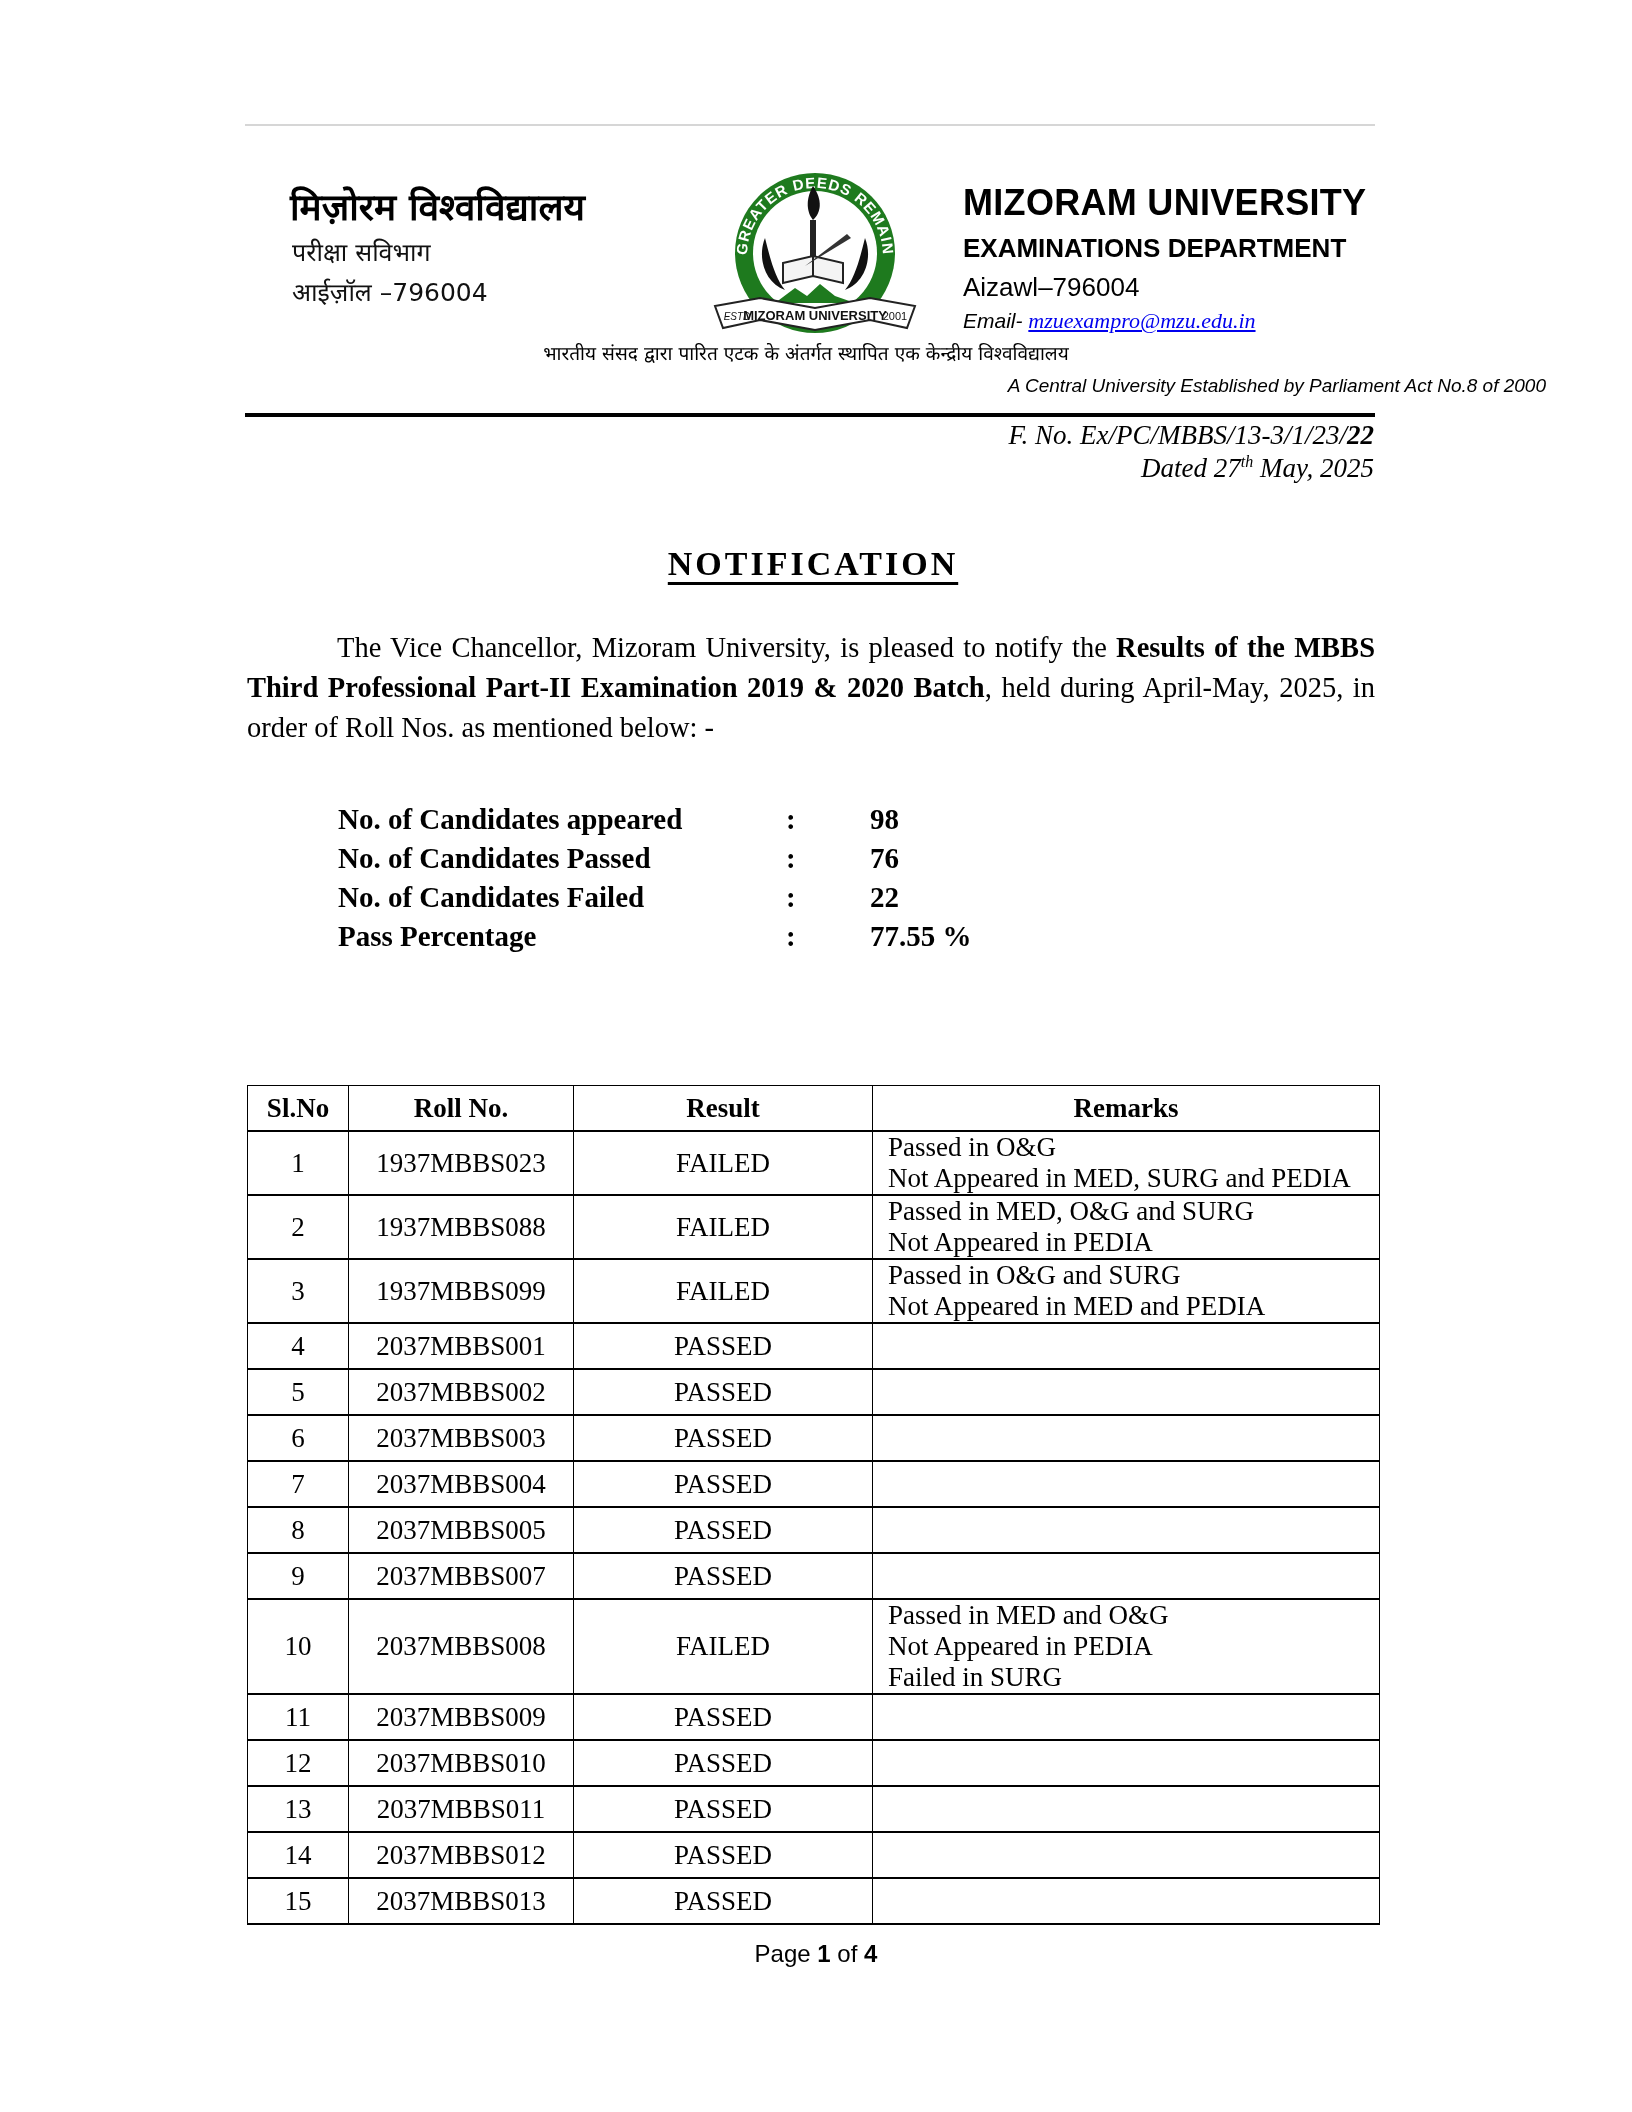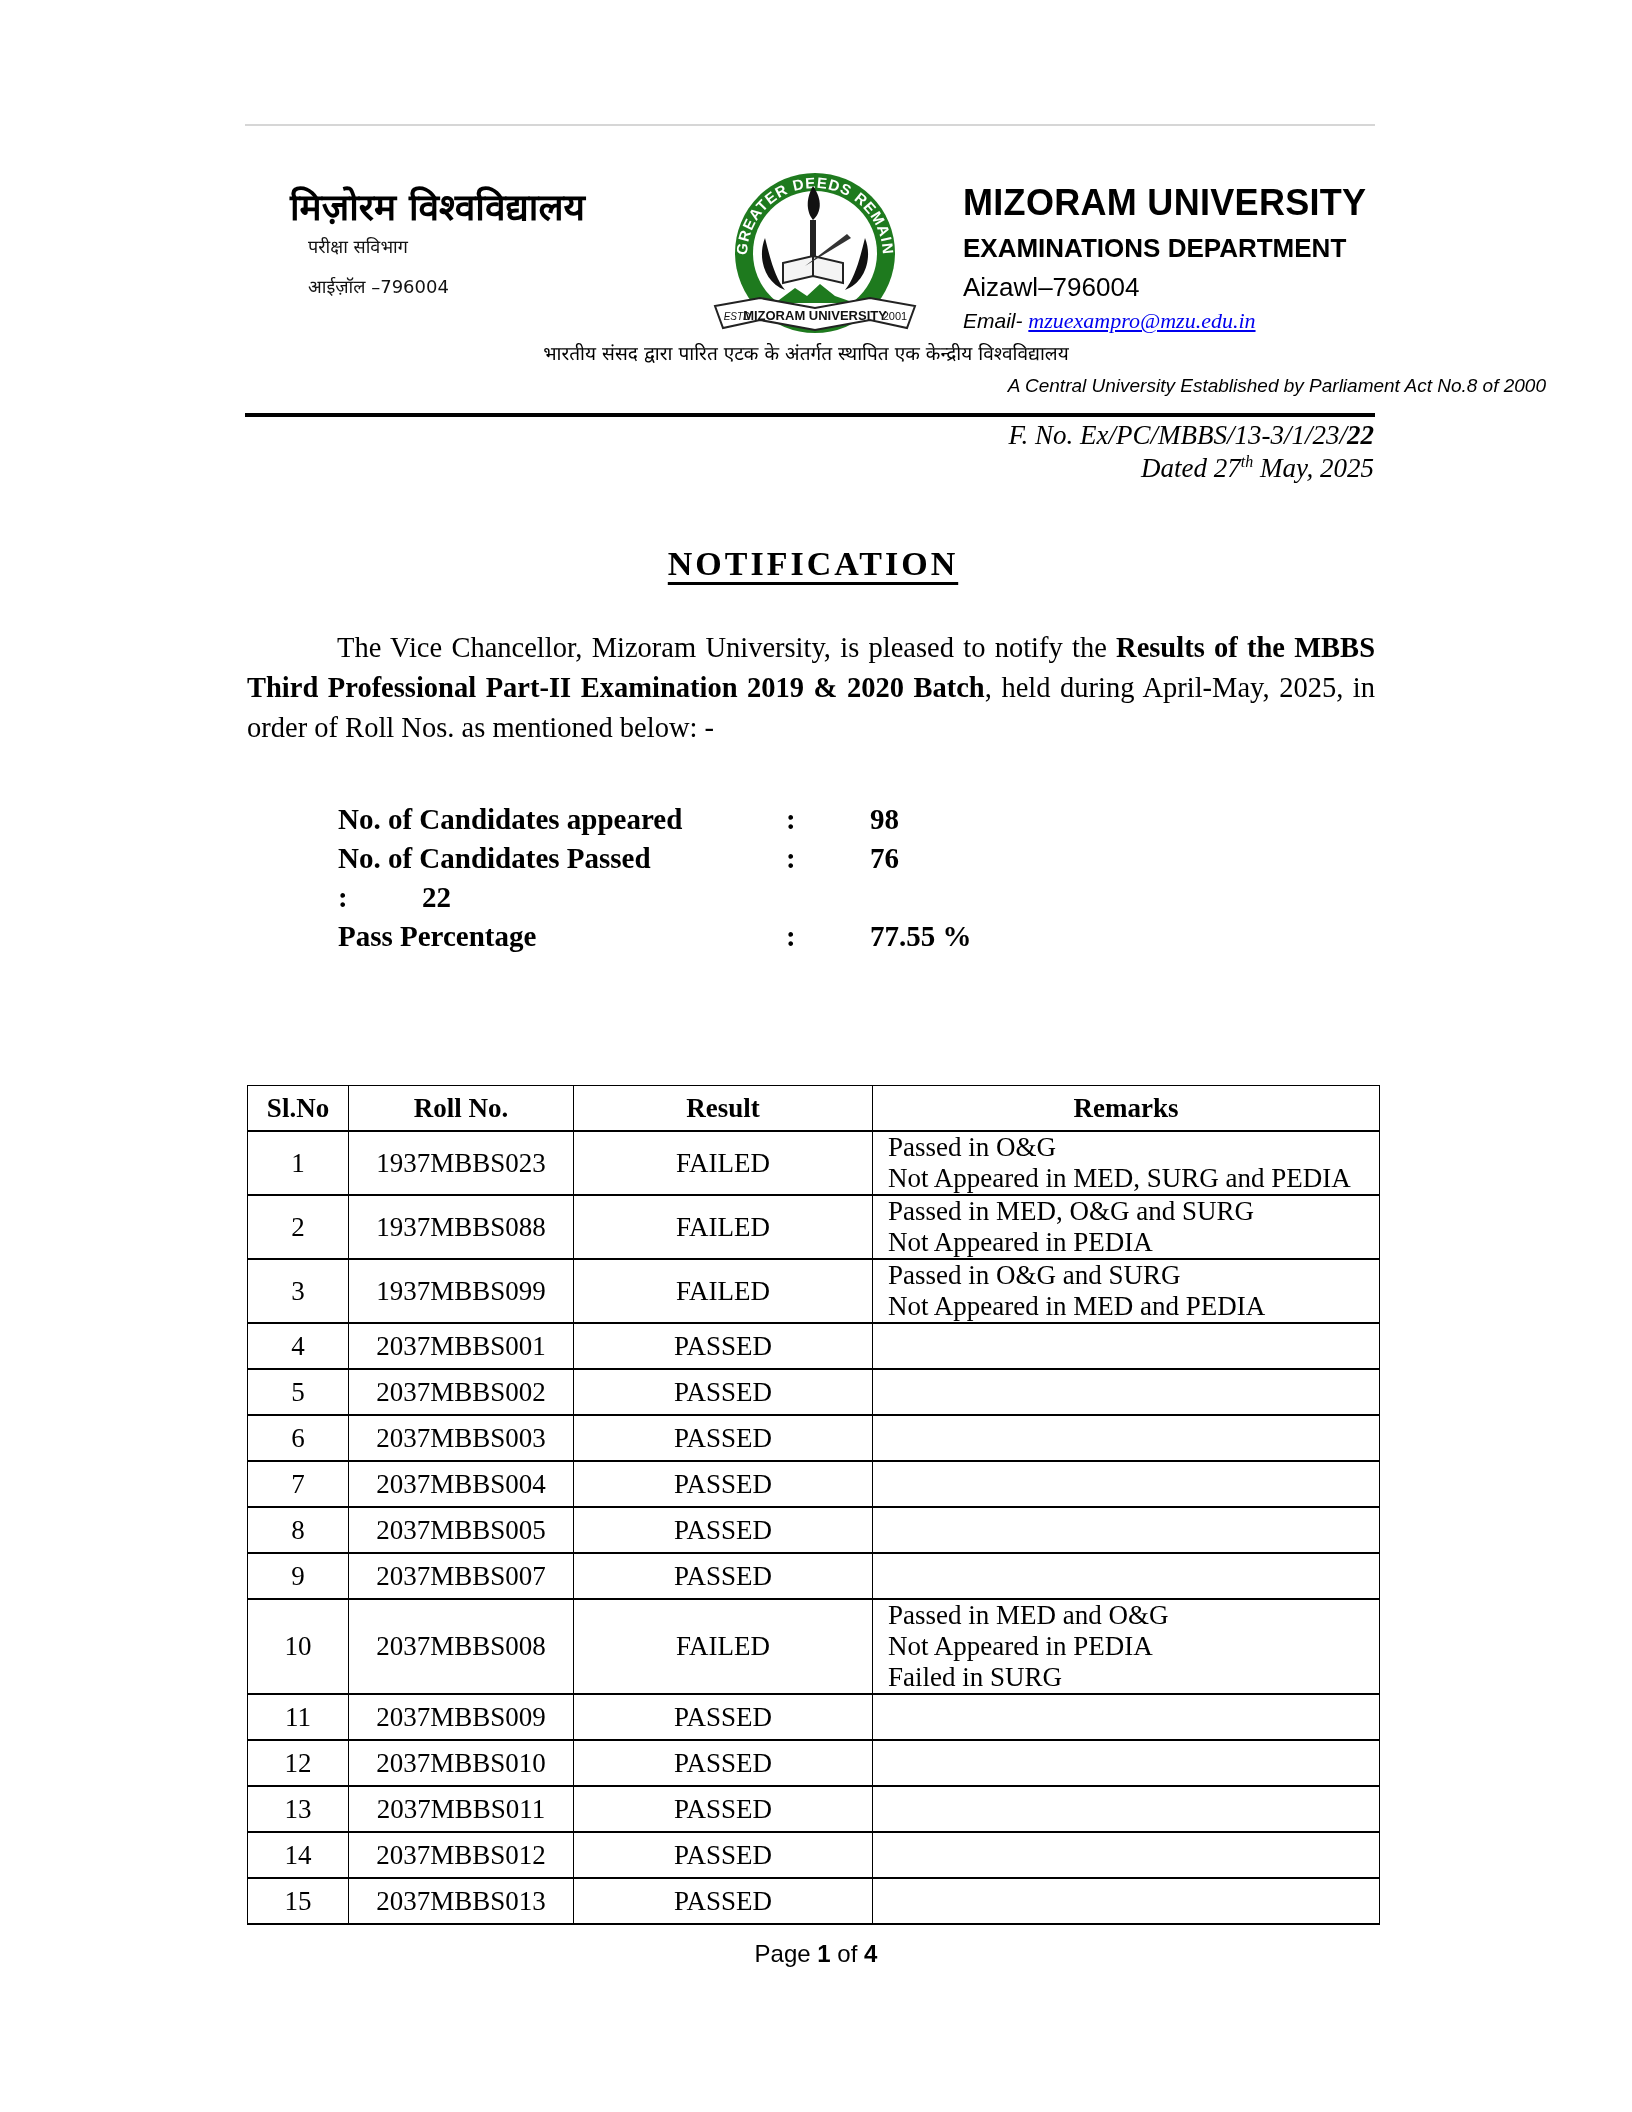--- a/index.html
+++ b/index.html
@@ -1,20 +1,20 @@
 <!DOCTYPE html>
 <html><head>
 <meta charset="utf-8">
 <style>
   html, body { margin: 0; padding: 0; background: #ffffff; }
   body { width: 1632px; height: 2112px; position: relative; overflow: hidden; font-family: "Liberation Serif", serif; color: #000; }
   .abs { position: absolute; }
   .top-rule { left: 245px; top: 124px; width: 1130px; height: 2px; background: #d6d6d6; }
   .hi-title { left: 290px; top: 180px; font-family: "DejaVu Sans", sans-serif; font-size: 37px; font-weight: bold; white-space: nowrap; }
-  .hi-line { left: 308px; font-family: "DejaVu Sans", sans-serif; font-size: 18px; white-space: nowrap; color: #111; }
+  .hi-line { left: 292px; font-family: "DejaVu Sans", sans-serif; font-size: 25px; white-space: nowrap; color: #111; }
   .logo { left: 695px; top: 158px; width: 240px; height: 180px; }
   .en-title { left: 963px; top: 182px; font-family: "Liberation Sans", sans-serif; font-weight: bold; font-size: 36px; white-space: nowrap; letter-spacing: 0.3px; }
   .en-dept { left: 963px; top: 233px; font-family: "Liberation Sans", sans-serif; font-weight: bold; font-size: 26px; white-space: nowrap; }
   .en-city { left: 963px; top: 272px; font-family: "Liberation Sans", sans-serif; font-size: 26px; white-space: nowrap; }
   .en-email { left: 963px; top: 308px; font-family: "Liberation Sans", sans-serif; font-style: italic; font-size: 21px; white-space: nowrap; }
   .en-email a { color: #0000ee; text-decoration: underline; font-family: Liberation Serif, serif; font-size: 22px; }
   .hi-tag { left: 0; width: 1632px; top: 340px; text-align: center; font-family: "DejaVu Sans", sans-serif; font-size: 19px; padding-left: 0; }
   .hi-tag span { position: relative; left: -10px; }
   .en-tag { left: 0; width: 1556px; top: 375px; text-align: right; font-family: "Liberation Sans", sans-serif; font-style: italic; font-size: 19px; }
   .en-tag span { position: relative; left: -10px; }
@@ -107,20 +107,21 @@
       <span class="stat-label">No. of Candidates appeared</span>
       <span class="stat-colon">:</span>
       <span class="stat-value">98</span>
     </div>
   <div class="stat-row">
       <span class="stat-label">No. of Candidates Passed</span>
       <span class="stat-colon">:</span>
       <span class="stat-value">76</span>
     </div>
   <div class="stat-row">
+      <span class="stat-label">No. of Candidates Failed</span>
       <span class="stat-colon">:</span>
       <span class="stat-value">22</span>
     </div>
   <div class="stat-row">
       <span class="stat-label">Pass Percentage</span>
       <span class="stat-colon">:</span>
       <span class="stat-value">77.55 %</span>
     </div>
 </div>
 

